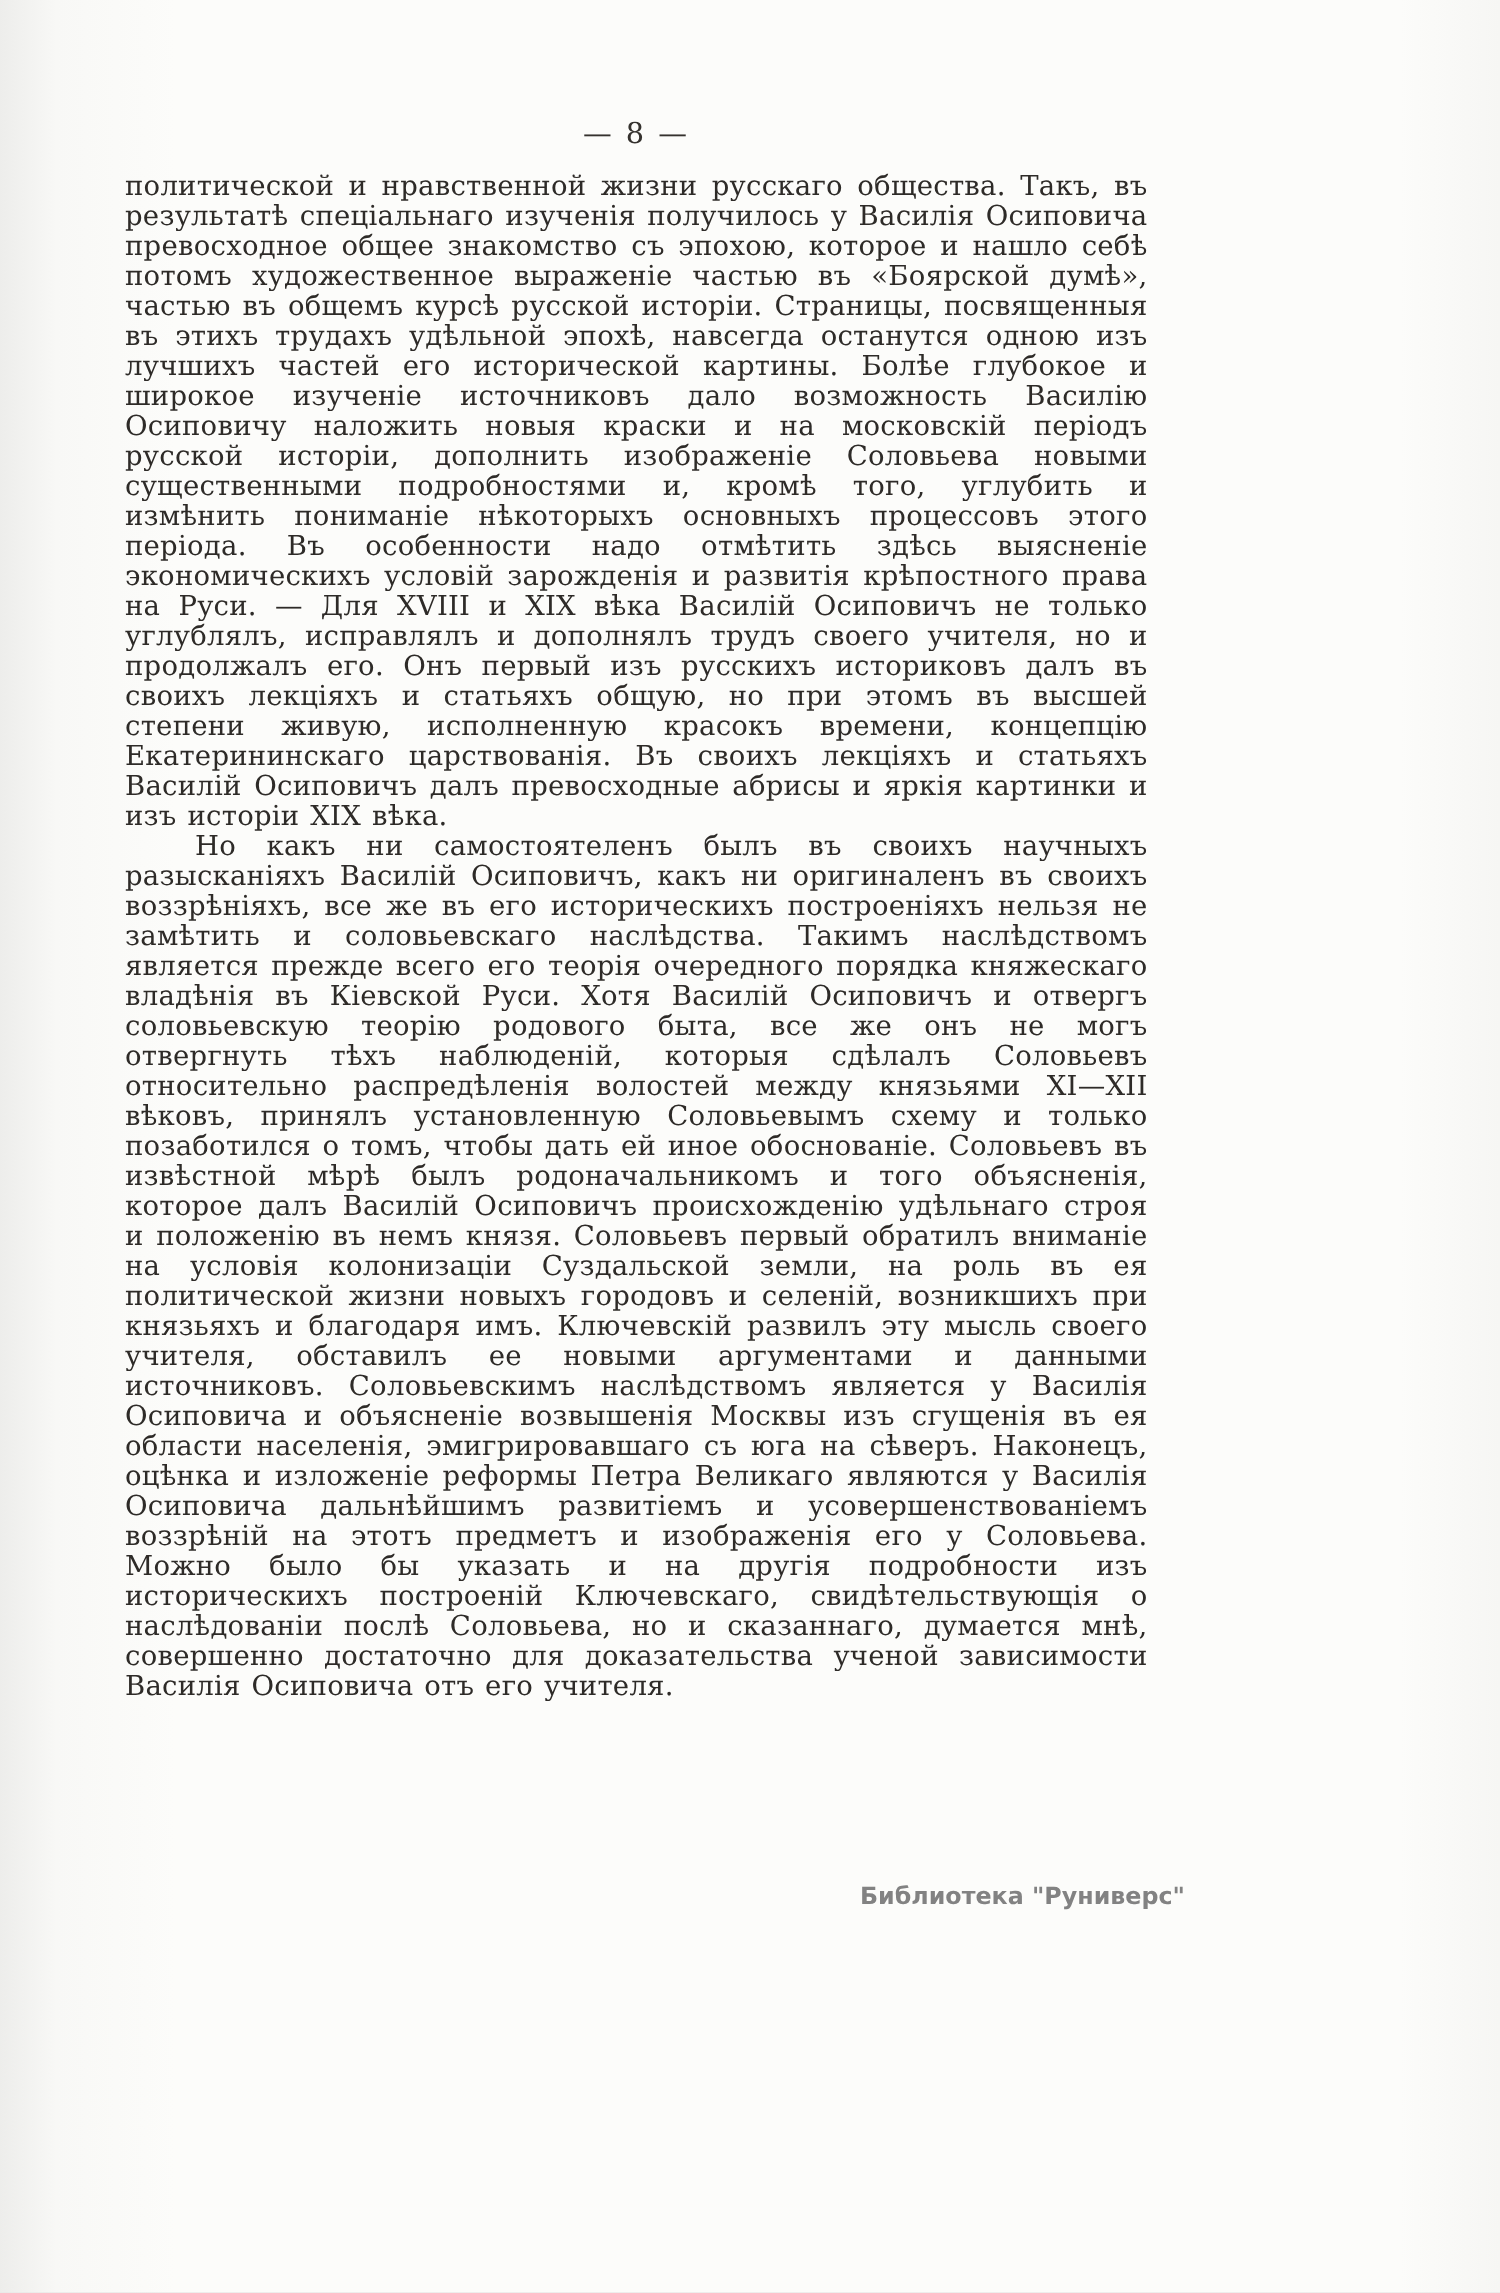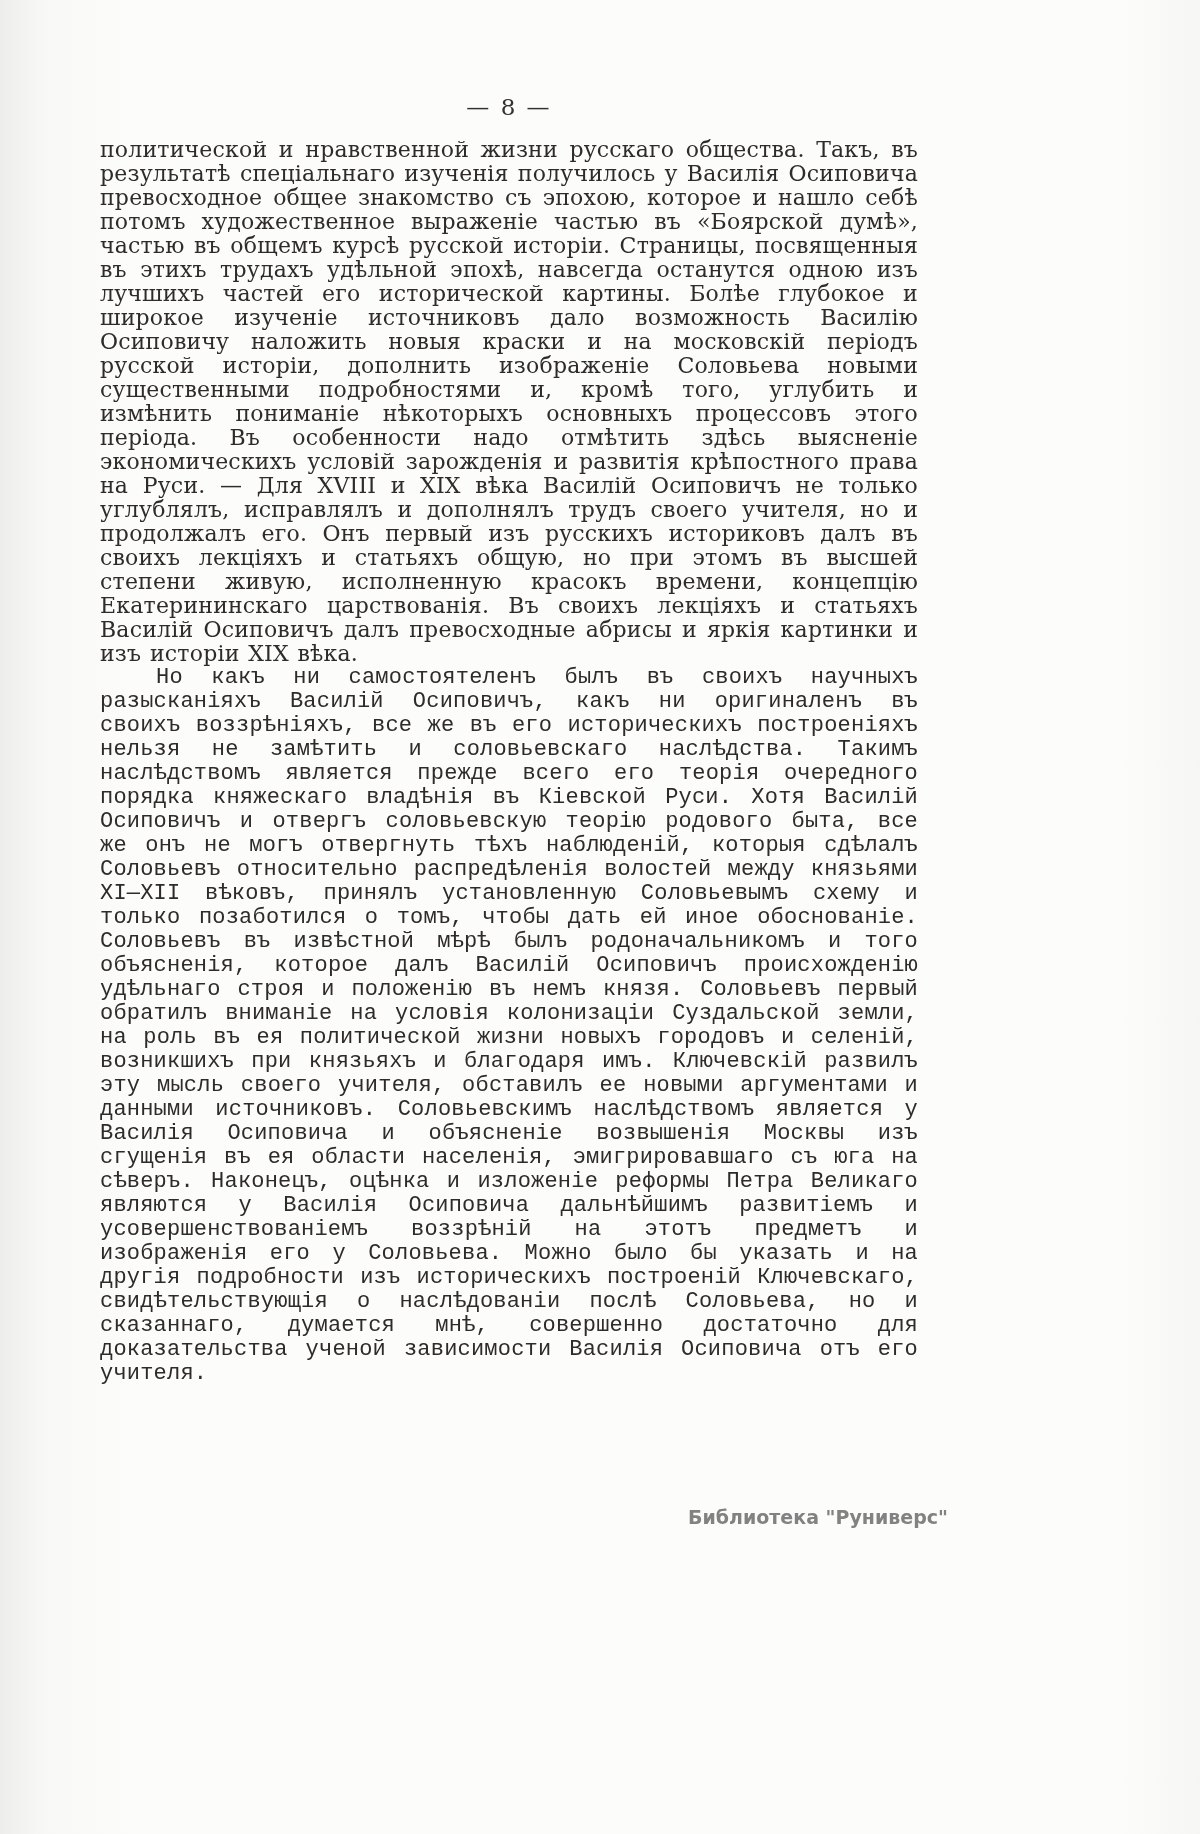--- a/index.html
+++ b/index.html
@@ -38,21 +38,20 @@
     letter-spacing: 0.2px;
     word-spacing: 1.5px;
     color: #2e2b28;
   }
   .para {
     margin: 0;
     padding: 0;
   }
   .para.indent {
     text-indent: 56px;
-    font-family: Liberation Mono, monospace;
   }
   .watermark {
     position: absolute;
     top: 1506px;
     left: 688px;
     width: 230px;
     font-family: "DejaVu Sans", "Liberation Sans", sans-serif;
     font-size: 19px;
     font-weight: 700;
     color: #828282;

